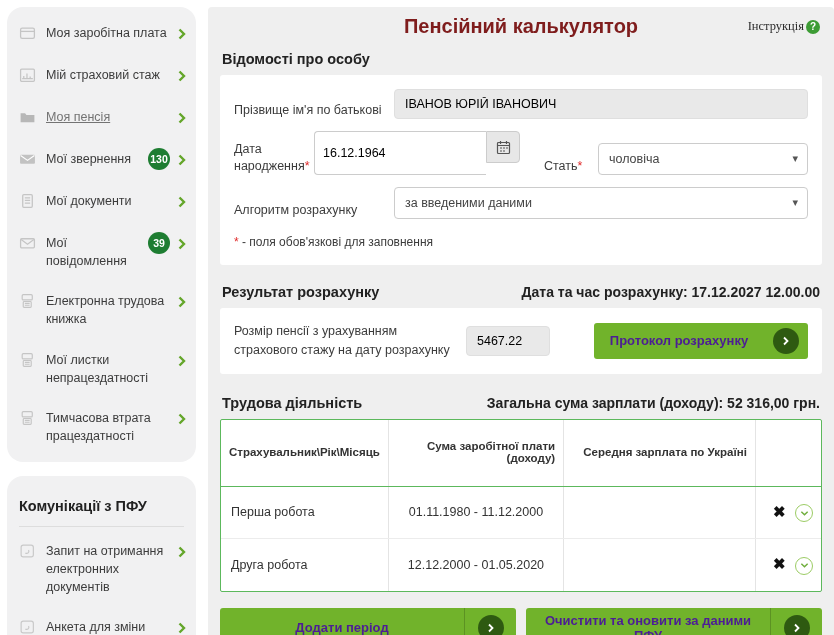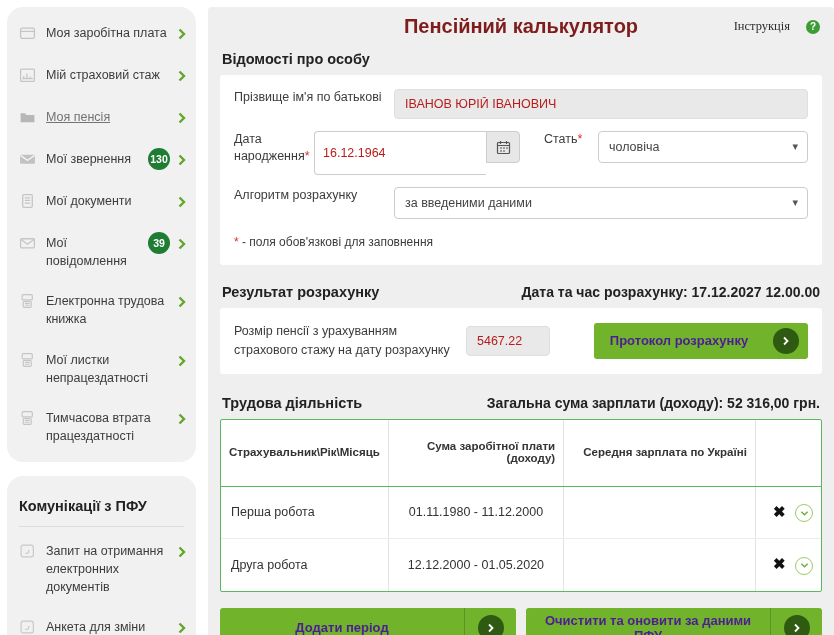--- a/index.html
+++ b/index.html
@@ -18,38 +18,38 @@
   .badge { background:#1e7d32; color:#fff; font-size:10.5px; font-weight:bold; border-radius:50%;
            min-width:22px; height:22px; line-height:22px; text-align:center; margin-right:8px; margin-top:-2px; flex:0 0 auto; }
   .sb-chev { width:8px; flex:0 0 8px; margin-top:2px; }
   .sb-title { font-size:14.5px; font-weight:bold; color:#222; padding:16px 12px 12px 12px; }
   .sb-rule { border:none; border-top:1px solid #ddd; margin:0 12px 4px 12px; }
 
   
   .main { flex:1; margin:7px 0 0 12px; background:#efefef; border-radius:4px 4px 0 0; padding-bottom:10px; }
   .main-header { position:relative; padding:8px 14px 4px; }
   .main-title { text-align:center; font-size:20px; font-weight:bold; color:#7f1d1d; }
-  .instruction { position:absolute; right:14px; top:12px; display:flex; align-items:center; gap:16px; cursor:pointer;
+  .instruction { position:absolute; right:14px; top:12px; display:flex; align-items:center; gap:2px; cursor:pointer;
                  font-family:"Liberation Serif", serif; font-size:12.5px; color:#2e2e2e; }
   .q-icon { width:14px; height:14px; border-radius:50%; background:#3d9c35; color:#fff; font-size:10px; font-weight:bold;
             text-align:center; line-height:14px; font-family:"Liberation Sans", sans-serif; }
 
   .sec-head { display:flex; justify-content:space-between; align-items:center; padding:9px 14px 8px; }
   .sec-title { font-size:14.5px; font-weight:bold; color:#222; }
   .sec-right { font-size:14px; font-weight:bold; color:#222; }
 
   .card { background:#fff; border-radius:3px; margin:0 12px; padding:14px; }
 
-  .frow { display:flex; align-items:flex-start; margin-bottom:12px; }
+  .frow { display:flex; align-items:flex-end; margin-bottom:12px; }
   .flabel { font-size:12.5px; color:#3c3c3c; line-height:1.35; }
   .star { color:#e02b2b; }
   .input-like { border:1px solid #ccc; border-radius:4px; background:#fff; height:30px; font-size:12.5px;
                 color:#444; padding:0 10px; display:flex; align-items:center; }
   .input-dis { background:#e9e9e9; border-color:#dfdfdf; color:#555; }
-  input.real { border:none; outline:none; background:transparent; font-size:12.5px; color:#b91c1c; width:100%;
+  input.real { border:none; outline:none; background:transparent; font-size:12.5px; color:#000000; width:100%;
                font-family:"Liberation Sans", sans-serif; }
   .name-label { width:160px; flex:0 0 160px; }
   .name-input { flex:1; }
   .dob-label { width:66px; flex:0 0 66px; }
   .dategroup { display:flex; width:206px; flex:0 0 206px; margin-left:14px; }
   .dateinput { flex:1; border:1px solid #ccc; border-right:none; border-radius:4px 0 0 4px; height:44px;
                display:flex; align-items:center; padding:0 8px; background:#fff; }
   .calbtn { width:34px; height:32px; background:#e7e7e7; border:1px solid #ccc; border-radius:0 4px 4px 0;
             display:flex; align-items:center; justify-content:center; cursor:pointer; }
   .sex-label { margin-left:24px; width:54px; flex:0 0 54px; }

